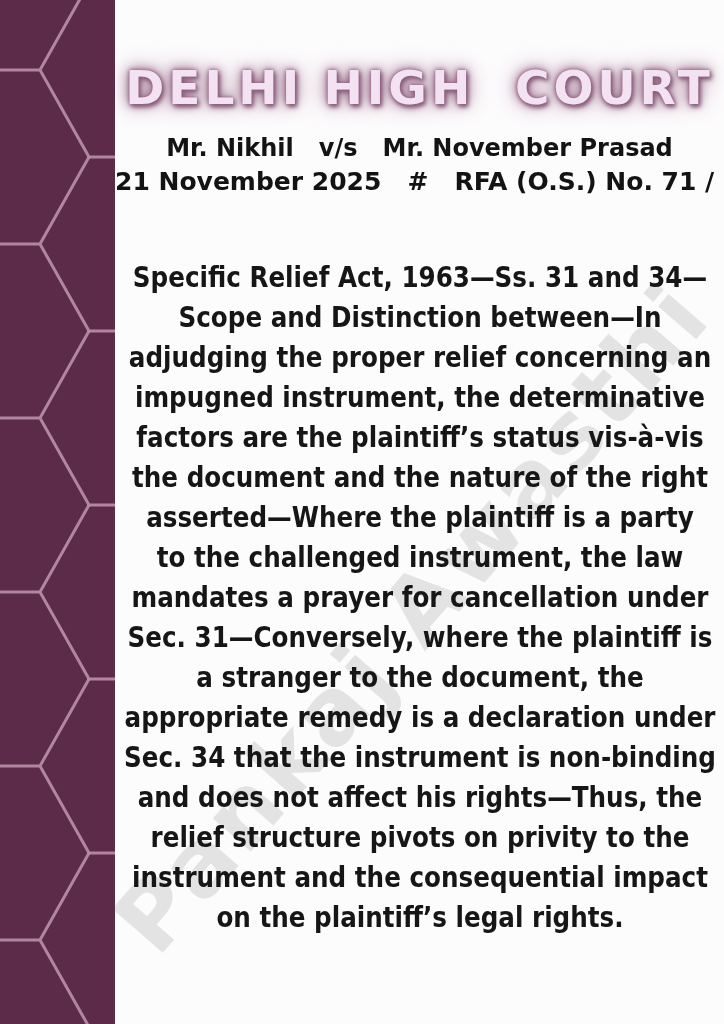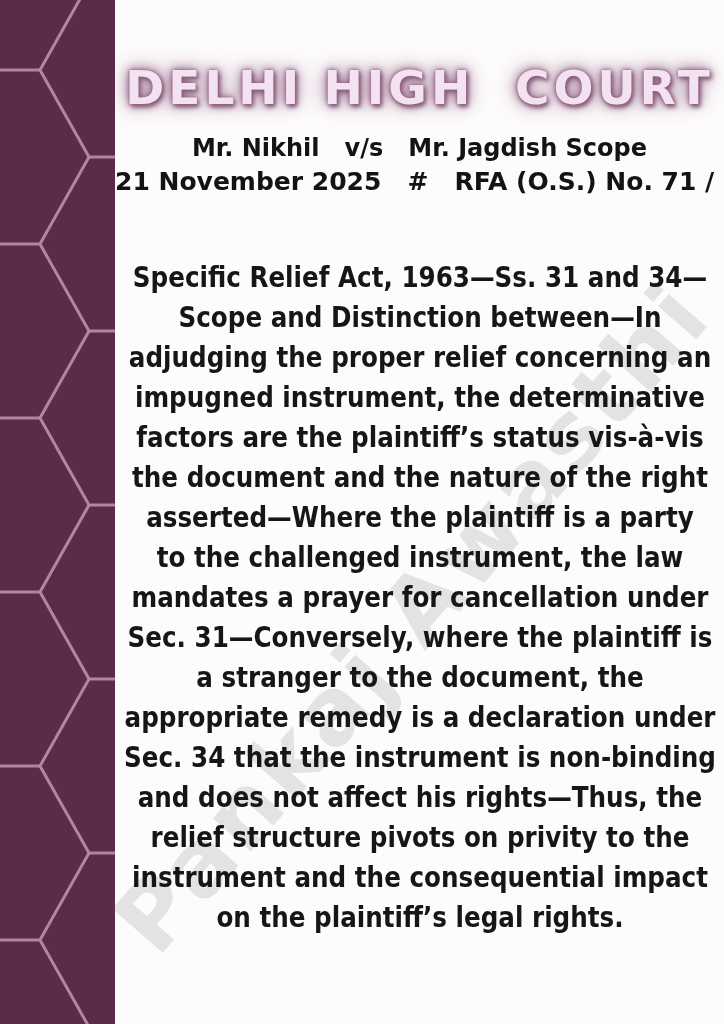--- a/index.html
+++ b/index.html
@@ -92,21 +92,21 @@
       <path d="M0,592 L40,592 M40,592 L89,505 M40,592 L89,679 M89,679 L115,679"></path>
       <path d="M0,766 L40,766 M40,766 L89,679 M40,766 L89,853 M89,853 L115,853"></path>
       <path d="M0,940 L40,940 M40,940 L89,853 M40,940 L89,1027 M89,1027 L115,1027"></path>
     </g>
   </svg>
 </div>
 
 <div class="content">
   <div class="court-title">DELHI HIGH  COURT</div>
 
-  <div class="case-parties">Mr. Nikhil   v/s   Mr. Jagdish Scope</div>
+  <div class="case-parties">Mr. Nikhil   v/s   Mr. November Prasad</div>
 
   <div class="case-number">21 November 2025   #   RFA (O.S.) No. 71 / 2024</div>
 
   <div class="headnote">Specific Relief Act, 1963—Ss. 31 and 34—
 Scope and Distinction between—In
 adjudging the proper relief concerning an
 impugned instrument, the determinative
 factors are the plaintiff’s status vis-à-vis
 the document and the nature of the right
 asserted—Where the plaintiff is a party

